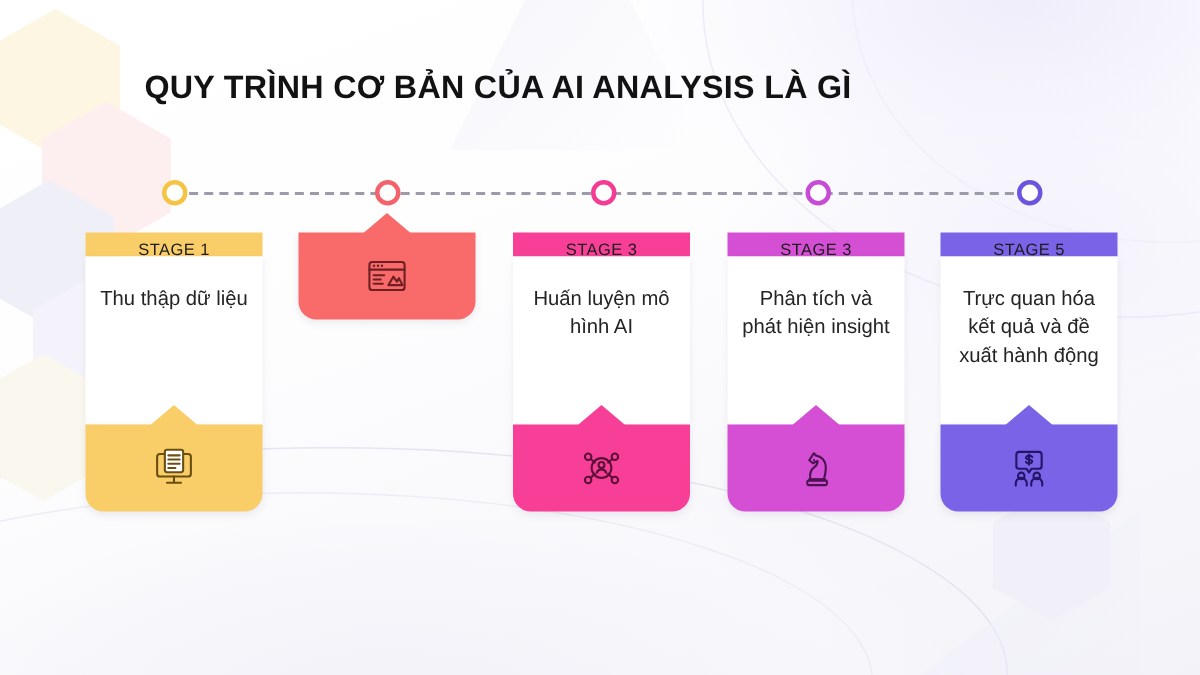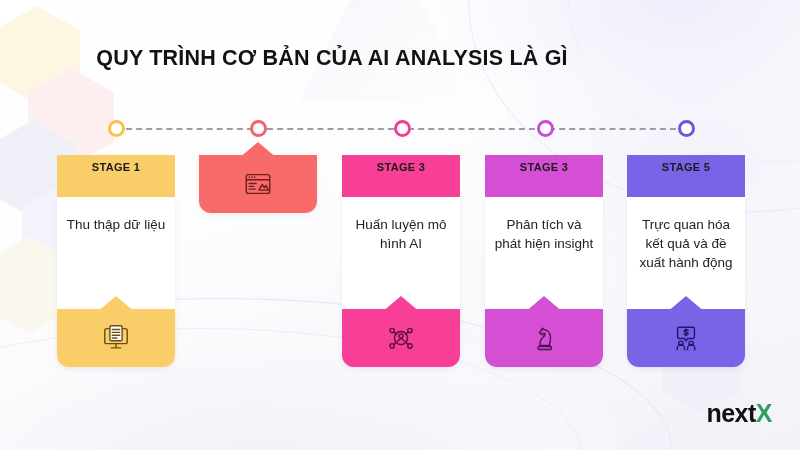--- a/index.html
+++ b/index.html
@@ -125,25 +125,25 @@
     border: 3.5px solid #cccccc;
   }
 
   
   .card {
     position: absolute;
     top: 155px;
     width: 118px;
   }
   .card-header {
-    height: 42px;
+    height: 16px;
     line-height: 24px;
     text-align: center;
     font-size: 11px;
-    font-weight: bold;
+    font-weight: normal;
     letter-spacing: 0.3px;
     color: #1b1b1b;
   }
   .card-body {
     background: #ffffff;
     min-height: 112px;
     padding: 18px 8px 10px 8px;
     box-sizing: border-box;
     text-align: center;
     font-size: 13.5px;
@@ -307,15 +307,14 @@
               <circle cx="10.5" cy="21.6" r="2.3" fill="none" stroke="#231668" stroke-width="1.5" stroke-linecap="round" stroke-linejoin="round"></circle>
               <path d="M6.6 28.5 v-1.6 a3.9 3.9 0 0 1 7.8 0 v1.6" fill="none" stroke="#231668" stroke-width="1.5" stroke-linecap="round" stroke-linejoin="round"></path>
               <circle cx="21.5" cy="21.6" r="2.3" fill="none" stroke="#231668" stroke-width="1.5" stroke-linecap="round" stroke-linejoin="round"></circle>
               <path d="M17.6 28.5 v-1.6 a3.9 3.9 0 0 1 7.8 0 v1.6" fill="none" stroke="#231668" stroke-width="1.5" stroke-linecap="round" stroke-linejoin="round"></path>
             </svg>
           </div>
         </div>
       </div>
     </div>
 
-  <div class="brand"><span>next</span><span class="brand-x">X</span></div>
 
 </div>
 
 </body></html>

